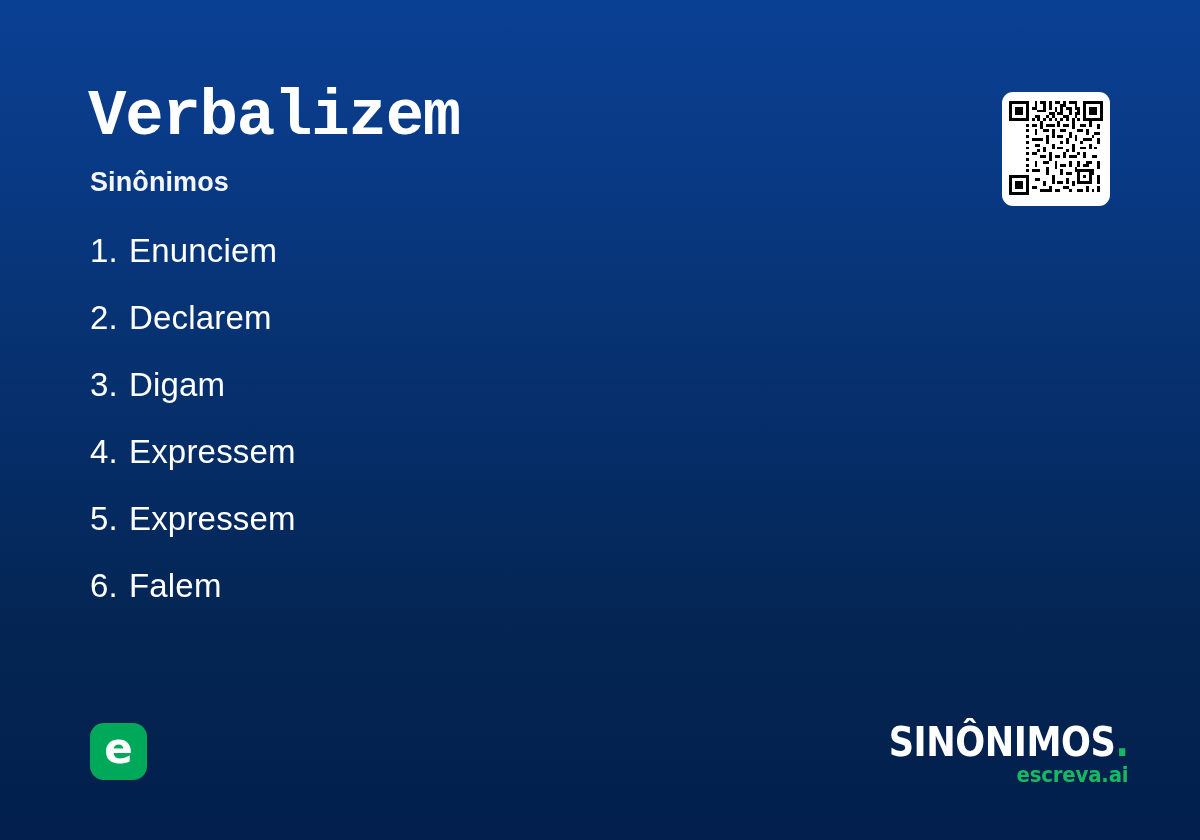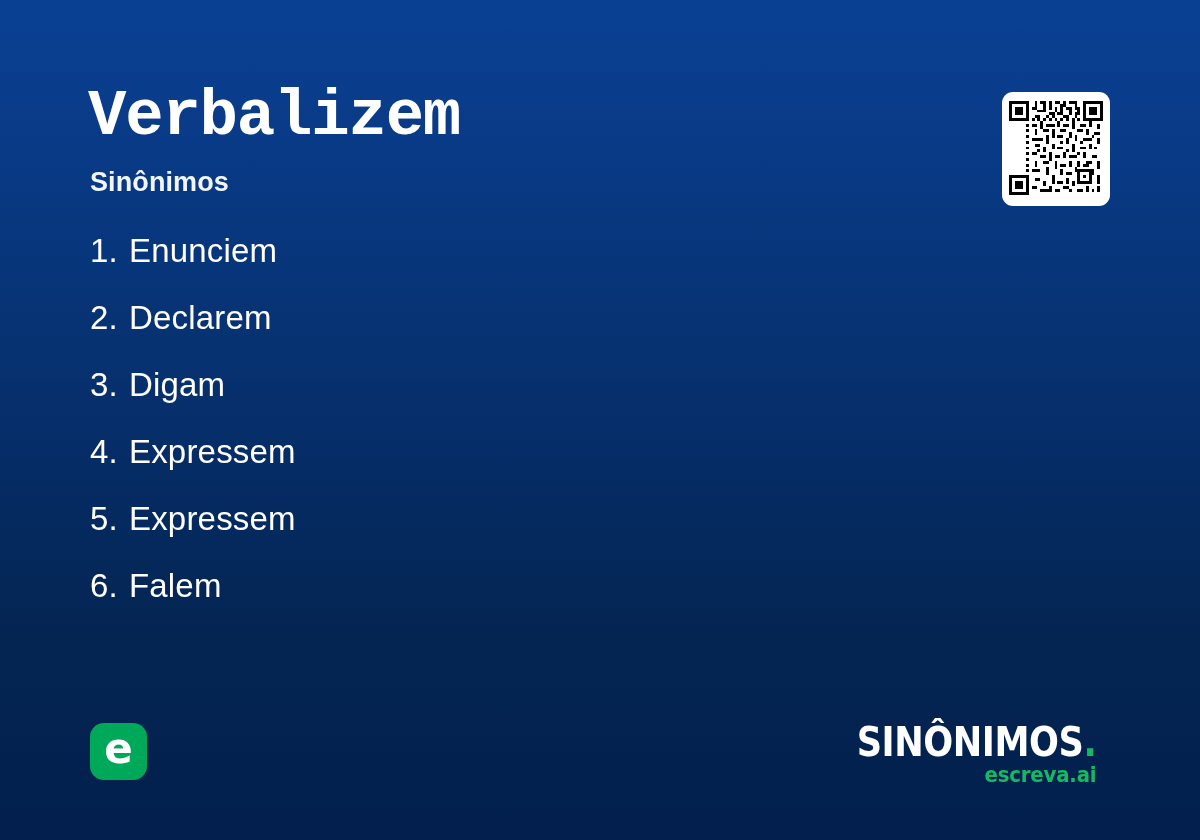--- a/index.html
+++ b/index.html
@@ -118,21 +118,21 @@
     font-weight: 700;
     color: #ffffff;
     line-height: 1;
     position: relative;
     top: -3px;
   }
 
   
   .brand {
     position: absolute;
-    right: 104px;
+    right: 72px;
     top: 722px;
     text-align: right;
   }
   .brand-name {
     display: block;
     font-family: "DejaVu Sans", sans-serif;
     font-size: 40px;
     font-weight: 700;
     color: #ffffff;
     letter-spacing: -0.5px;

